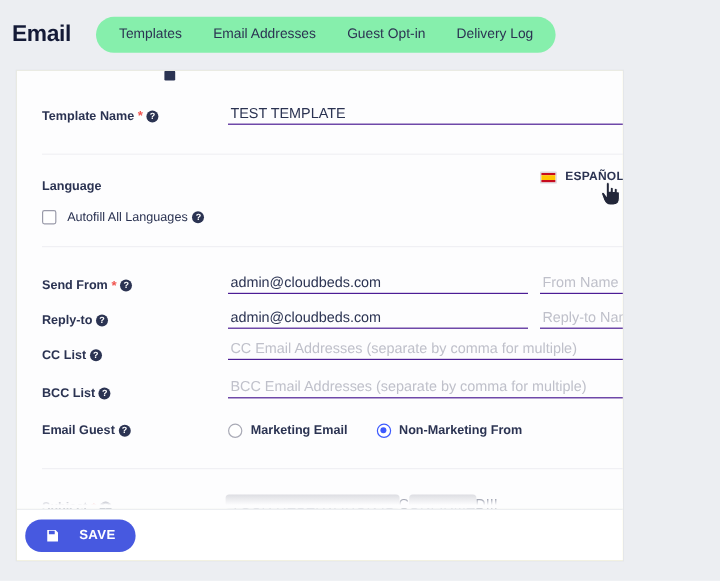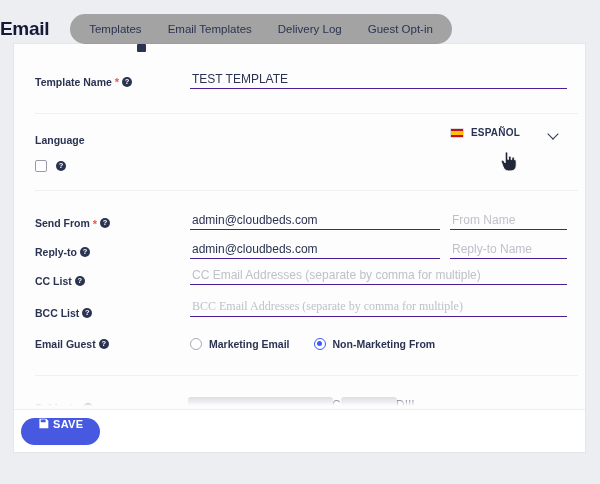--- a/index.html
+++ b/index.html
@@ -18,54 +18,55 @@
 
   
   .header {
     position: absolute;
     left: 0; top: 0;
     width: 600px;
     height: 58px;
     background: #eceef2;
     display: flex;
     align-items: center;
+    padding-left: 10px;
   }
 
   .page-title {
     font-size: 19px;
     font-weight: bold;
     color: #141a37;
     letter-spacing: -0.3px;
     margin-right: 21px;
   }
 
   .tab-bar {
     display: flex;
     align-items: center;
-    background: #a3a3a3;
+    background: #86efac;
     border-radius: 17px;
     height: 30px;
     padding: 0 6px;
   }
 
   .tab {
     font-size: 11.5px;
     color: #2b3352;
     padding: 0 13px;
     line-height: 30px;
     white-space: nowrap;
     cursor: pointer;
   }
 
   
   .card {
     position: absolute;
     left: 14px;
-    top: 44px;
-    width: 571px;
+    top: 59px;
+    width: 505px;
     height: 408px;
     background: #fef9c3;
     overflow: hidden;
     box-shadow: 0 0 0 1px rgba(0,0,0,0.03);
   }
 
   .scroll-area {
     position: absolute;
     left: 0; top: 0;
     width: 571px;
@@ -269,22 +270,22 @@
     height: 43px;
     background: #fff;
     border-top: 1px solid #eceef1;
     display: flex;
     align-items: center;
     padding-left: 7px;
   }
 
   .save-btn {
     display: flex;
-    align-items: flex-start;
-    gap: 4px;
+    align-items: center;
+    gap: 17px;
     background: #4759e0;
     color: #fff;
     border: none;
     border-radius: 15px;
     height: 27px;
     padding: 0 17px;
     font-family: "Liberation Sans", sans-serif;
     font-size: 11px;
     font-weight: bold;
     letter-spacing: 0.3px;
@@ -300,23 +301,23 @@
     pointer-events: none;
   }
 </style>
 </head>
 <body>
 
 <div class="header">
   <div class="page-title">Email</div>
   <div class="tab-bar">
     <div class="tab">Templates</div>
-    <div class="tab">Email Templates</div>
+    <div class="tab">Email Addresses</div>
+    <div class="tab">Guest Opt-in</div>
     <div class="tab">Delivery Log</div>
-    <div class="tab">Guest Opt-in</div>
   </div>
 </div>
 
 <div class="card">
 
   <div class="scroll-area">
 
     <div class="clipped-top"></div>
 
     <div class="section" style="padding-top:24px; padding-bottom:18px;">
@@ -334,20 +335,21 @@
 
     <div class="section" style="padding-top:17px; padding-bottom:16px;">
       <div class="row" style="min-height:18px;">
         <div class="label">
           <span>Language</span>
         </div>
       </div>
       <div class="row" style="margin-top:9px; min-height:16px;">
         <div class="checkbox-box"></div>
         <div class="check-label">
+          <span>Autofill All Languages</span>
           <span class="help-icon">?</span>
         </div>
       </div>
     </div>
 
     <div class="lang-select">
       <span class="flag">
         <i class="s-red"></i>
           <i class="s-yell"></i>
           <i class="s-red"></i>
@@ -385,21 +387,21 @@
           <span class="help-icon">?</span>
         </div>
         <input class="field" style="left: 155px; top: 3px; width: 377px;" placeholder="CC Email Addresses (separate by comma for multiple)">
       </div>
 
       <div class="row" style="min-height:32px;">
         <div class="label">
           <span>BCC List</span>
           <span class="help-icon">?</span>
         </div>
-        <input class="field" style="left: 155px; top: 3px; width: 377px; font-family: Liberation Serif, serif;" placeholder="BCC Email Addresses (separate by comma for multiple)">
+        <input class="field" style="left: 155px; top: 3px; width: 377px;" placeholder="BCC Email Addresses (separate by comma for multiple)">
       </div>
 
       <div class="row" style="min-height:30px;">
         <div class="label">
           <span>Email Guest</span>
           <span class="help-icon">?</span>
         </div>
         <div class="radio-group" style="position:absolute; left:155px;align-items:center;">
           <div class="radio-item">
             <span class="radio"></span>

